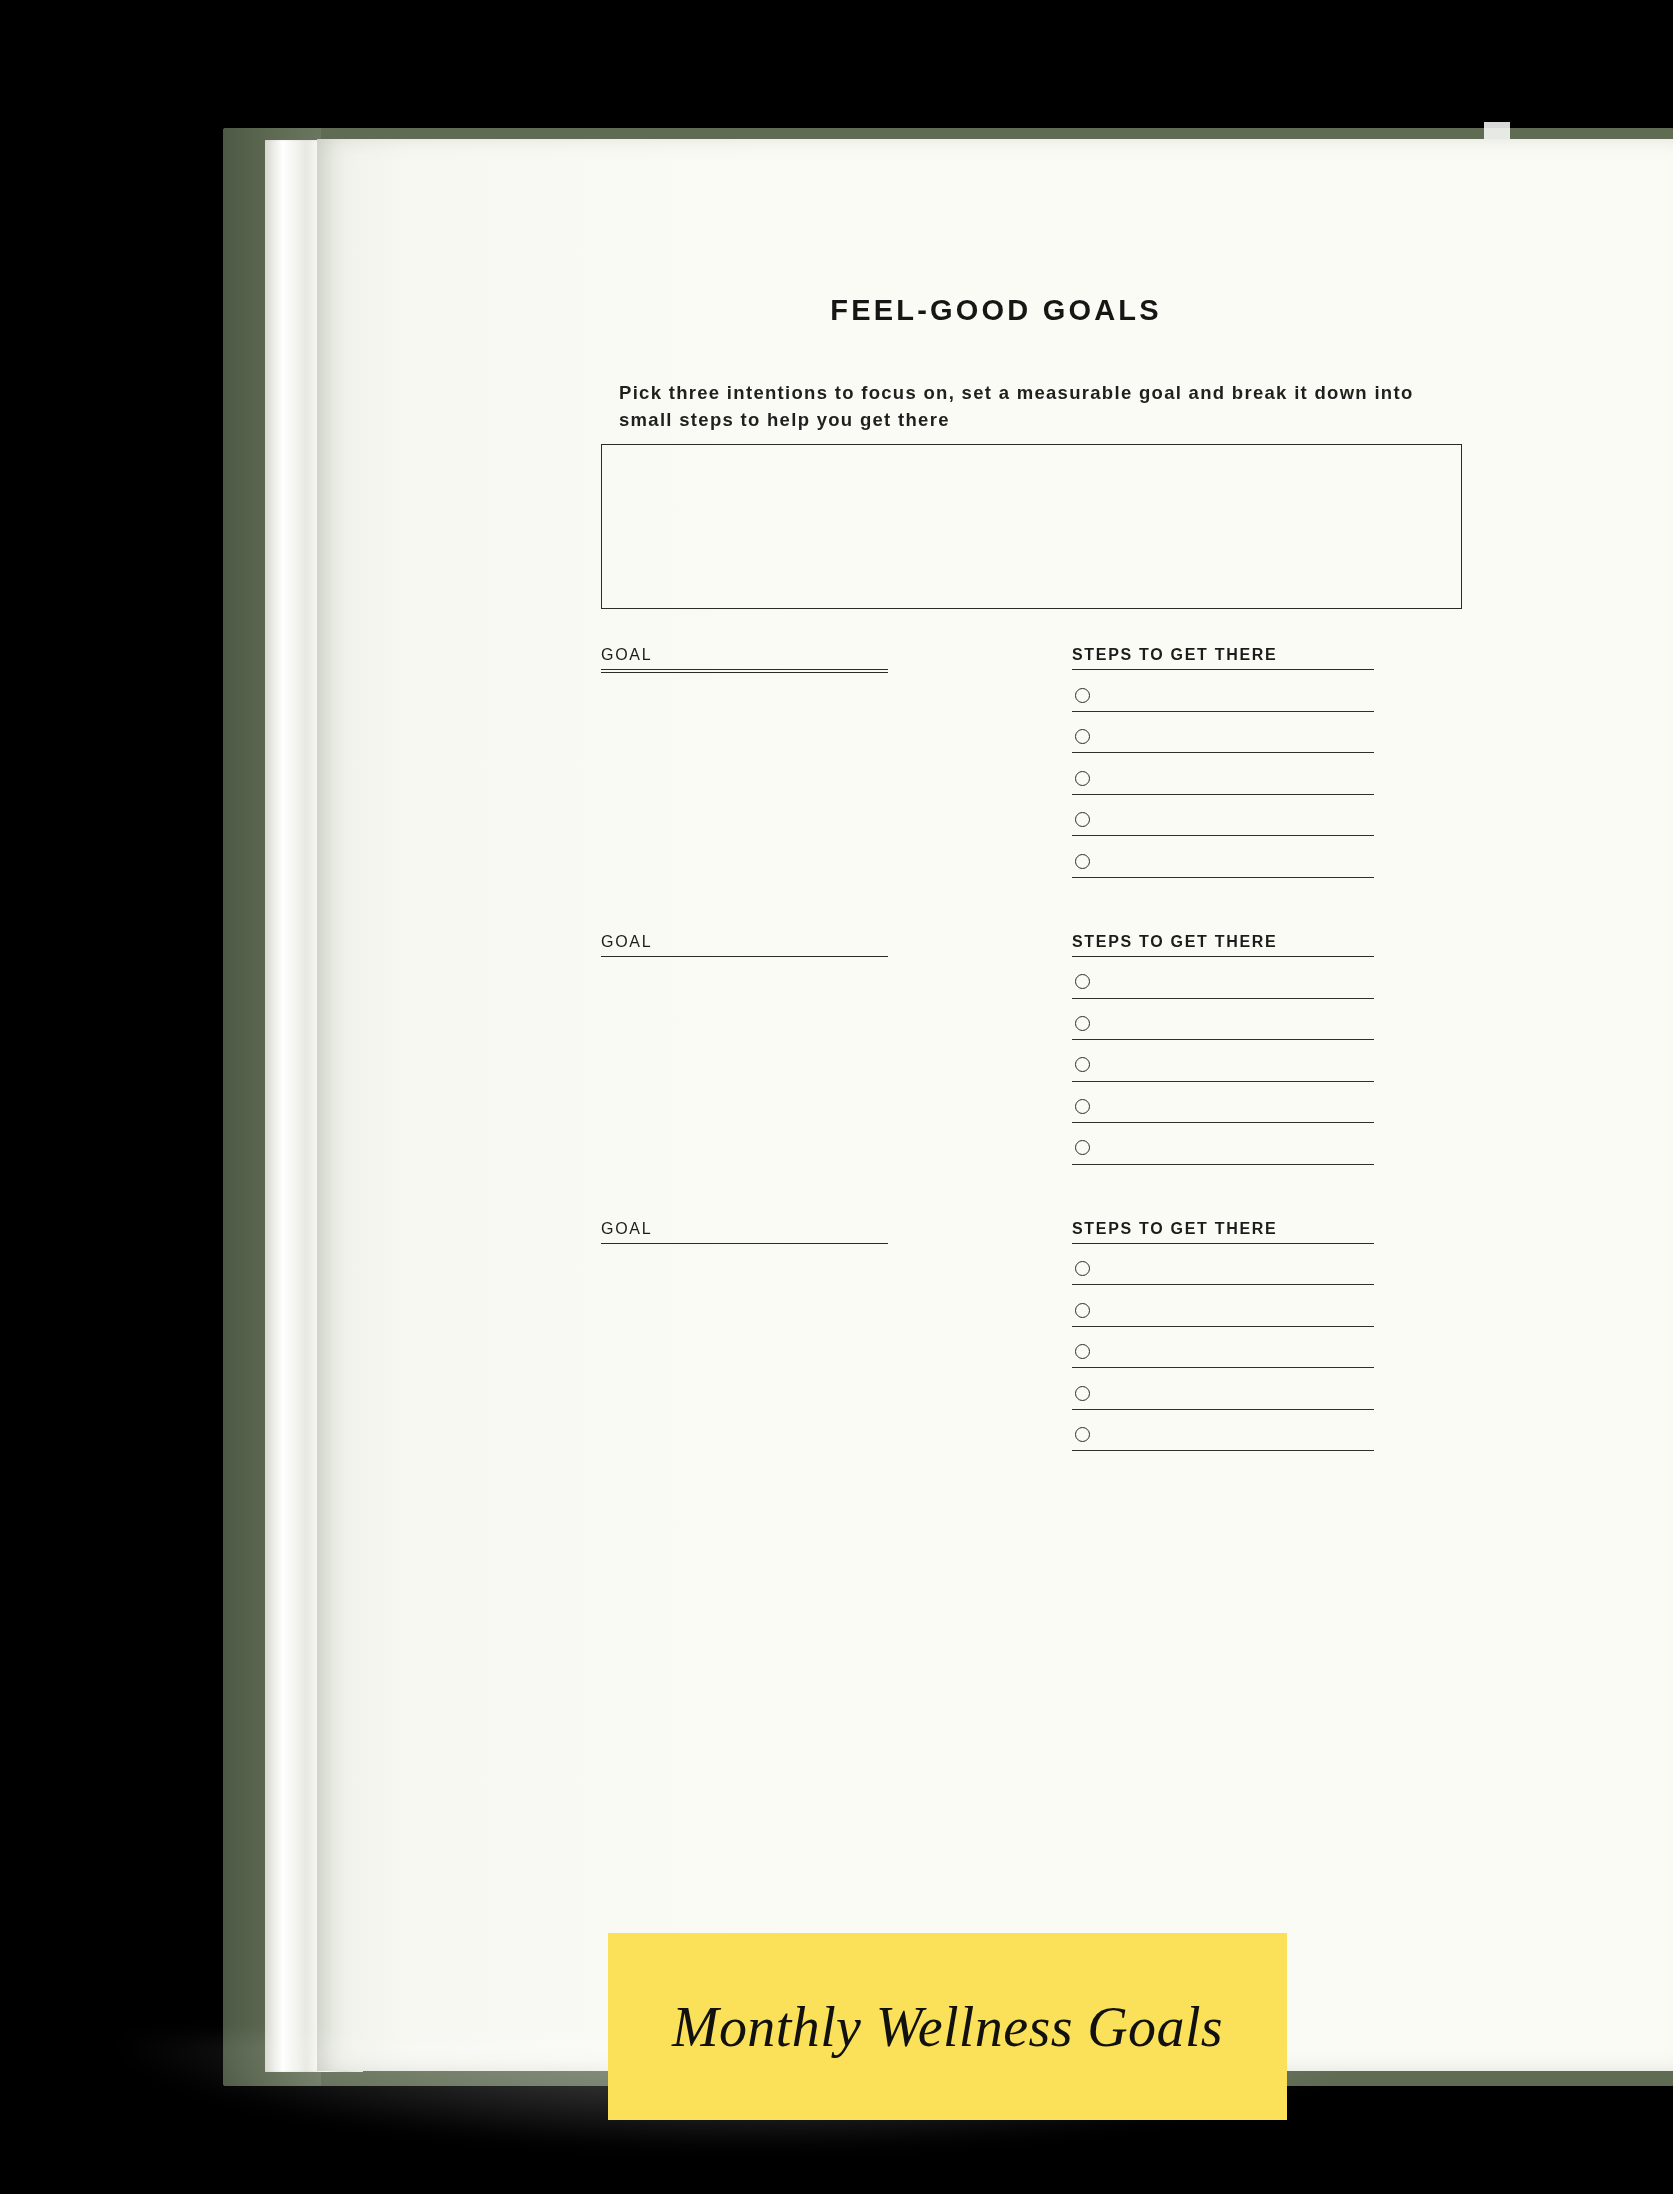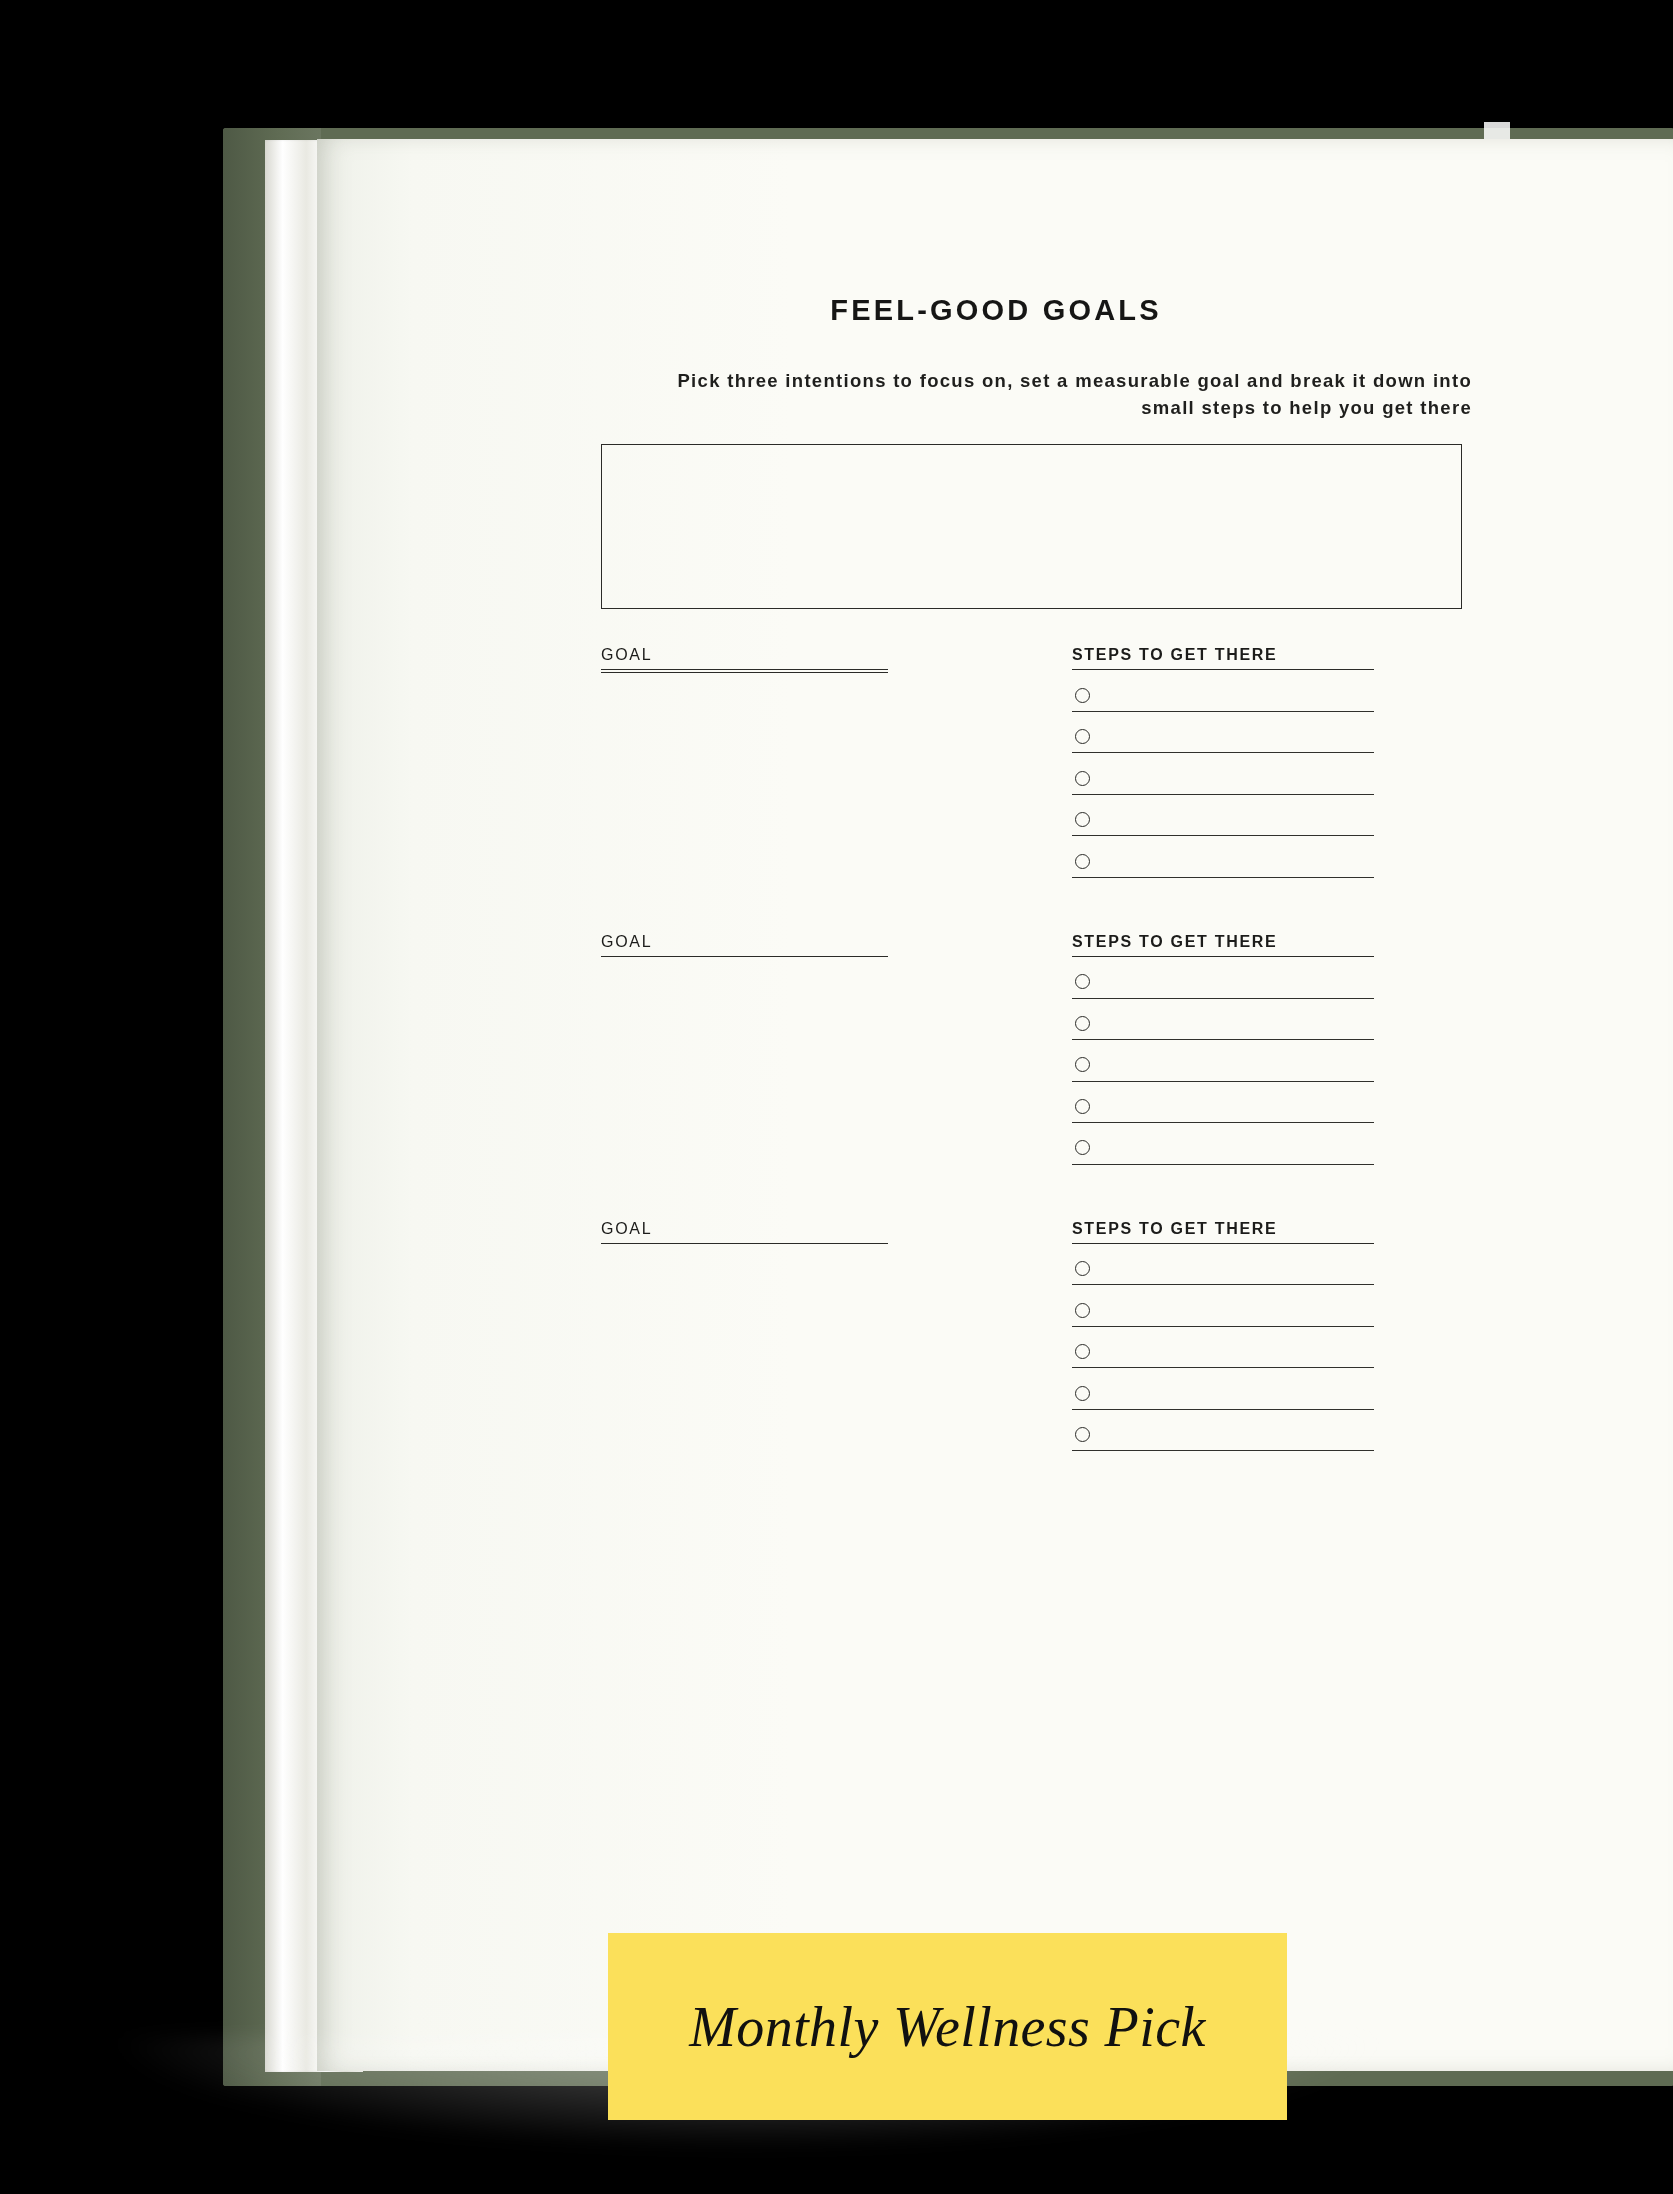--- a/index.html
+++ b/index.html
@@ -95,23 +95,23 @@
     width: 1358px;
     text-align: center;
     font-size: 29px;
     font-weight: bold;
     letter-spacing: 3.2px;
     color: #161615;
   }
   #doc-subtitle {
     position: absolute;
     left: 302px;
-    top: 228px;
+    top: 240px;
     width: 853px;
-    text-align: right;
+    text-align: left;
     font-size: 18.5px;
     font-weight: bold;
     letter-spacing: 1.3px;
     line-height: 1.5;
     color: #1f1f1d;
   }
   #intent-box {
     position: absolute;
     left: 284px;
     top: 305px;
@@ -293,15 +293,15 @@
         </div>
       </div>
 
     </div>
   </div>
 </div>
 
 <div id="book-shadow"></div>
 
 <div id="caption-banner">
-  <div id="caption-text">Monthly Wellness Pick</div>
+  <div id="caption-text">Monthly Wellness Goals</div>
 </div>
 
 
 </body></html>

